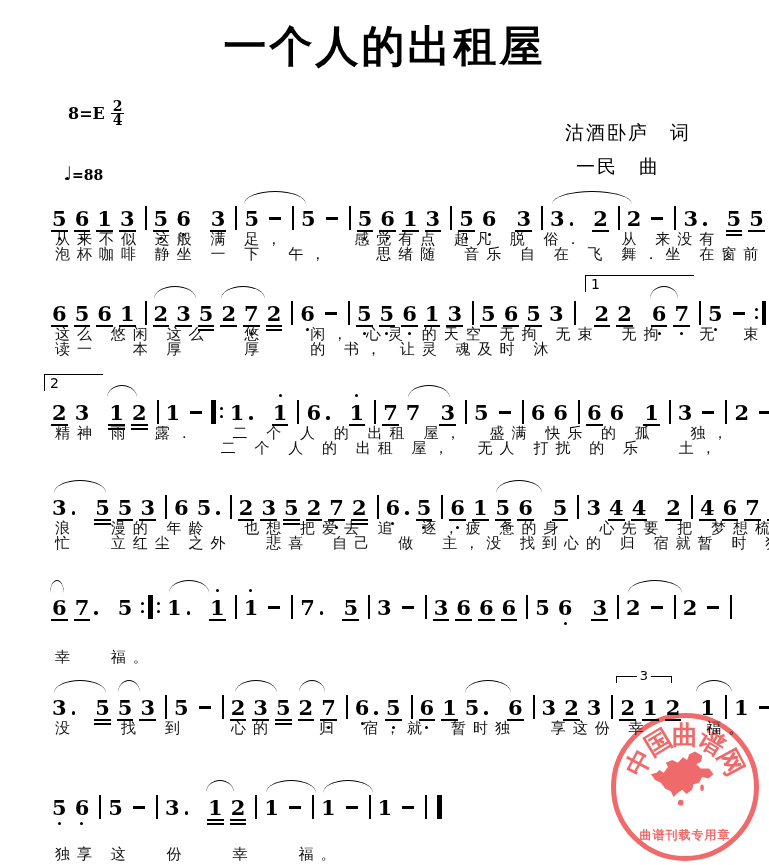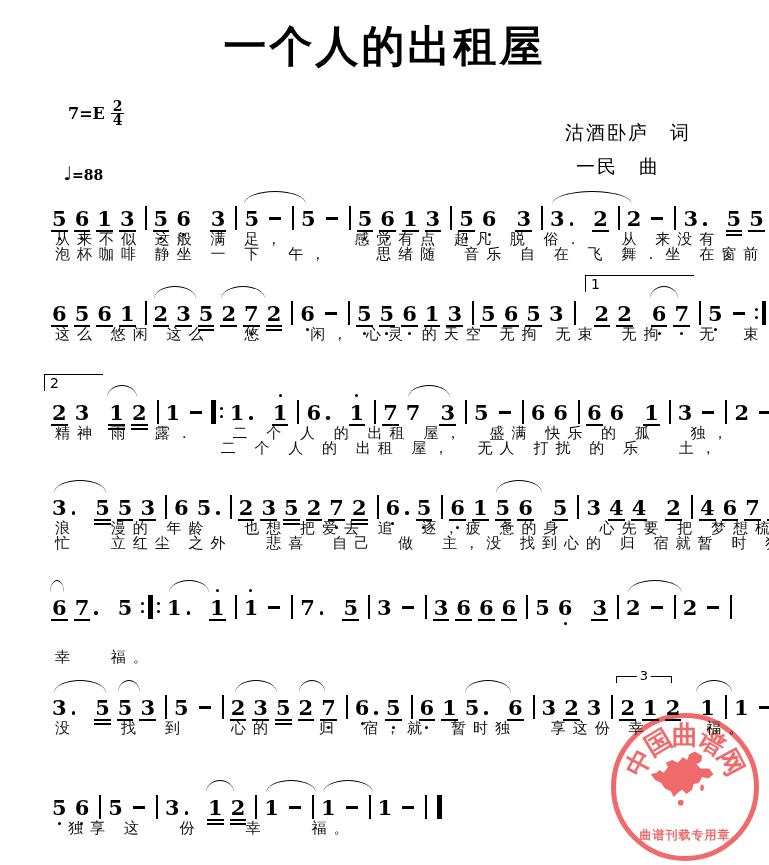--- a/index.html
+++ b/index.html
@@ -52,21 +52,21 @@
         font:bold 15px "DejaVu Sans Mono",monospace;color:#ee5f5f;}
   .wseal{position:absolute;left:0;right:0;top:114px;text-align:center;
          font:bold 12px "DejaVu Sans",sans-serif;color:#ee5f5f;letter-spacing:1px;}
 </style>
 </head>
 <body>
 
 <div class="hdr" id="title">一个人的出租屋</div>
 
 <div class="hdr" id="keysig">
-  <span>7=E</span>
+  <span>8=E</span>
   <span class="frac">
     <span class="top">2</span>
     <span>4</span>
   </span>
 </div>
 
 <div class="hdr" id="tempo">
   <span class="nq">♩</span><span>=88</span>
 </div>
 
@@ -163,20 +163,21 @@
         <span class="tbar"></span>
       </span>
       <div class="arc" style="left: 102px; width: 42px;"></div>
       <div class="arc" style="left: 169px; width: 44px;"></div>
       <div class="arc" style="left: 598px; width: 28px;"></div>
       <div class="ending" style="left: 533px; width: 108px;">
         <span class="endlbl">1</span>
       </div>
     </div>
     <div class="lyrics" style="top: 325px;">这么 悠闲 这么　 悠　　闲， 心灵 的天空 无拘 无束　无拘　 无　束．</div>
+    <div class="lyrics" style="top: 340px;">读一　 本 厚　　 厚　　的 书， 让灵 魂及时 沐</div>
     <div class="score-line" style="top: 397px;">
       <span class="n"><b>2</b><span class="ul" style="bottom: -3px;"></span></span>
       <span class="n"><b>3</b></span>
       <span class="gap"></span>
       <span class="n"><b>1</b><span class="ul" style="bottom: -3px;"></span><span class="ul" style="bottom: -7px;"></span></span>
       <span class="n"><b>2</b><span class="ul" style="bottom: -3px;"></span><span class="ul" style="bottom: -7px;"></span></span>
       <span class="bar"></span>
       <span class="n"><b>1</b></span>
       <span class="dash"></span>
       <span class="bargrp">
@@ -397,21 +398,21 @@
       <span class="n"><b>1</b></span>
       <span class="dash"></span>
       <span class="bargrp">
         <span class="bar"></span>
         <span class="tbar"></span>
       </span>
       <div class="arc" style="left: 154px; width: 28px;"></div>
       <div class="arc" style="left: 214px; width: 50px;"></div>
       <div class="arc" style="left: 271px; width: 50px;"></div>
     </div>
-    <div class="lyrics" style="top: 819px; margin-left: 13px;">独享 这　 份　　幸　　福。</div>
+    <div class="lyrics" style="top: 845px;">独享 这　 份　　幸　　福。</div>
   </div>
 
 <div id="stamp">
   <div class="ring"></div>
   <div id="arctext">
       <span class="arcch" style="transform: translate(-50%, -50%) rotate(-62deg) translateY(-52px);">中</span>
       <span class="arcch" style="transform: translate(-50%, -50%) rotate(-31deg) translateY(-52px);">国</span>
       <span class="arcch" style="transform: translate(-50%, -50%) rotate(0deg) translateY(-52px);">曲</span>
       <span class="arcch" style="transform: translate(-50%, -50%) rotate(31deg) translateY(-52px);">谱</span>
       <span class="arcch" style="transform: translate(-50%, -50%) rotate(62deg) translateY(-52px);">网</span>

